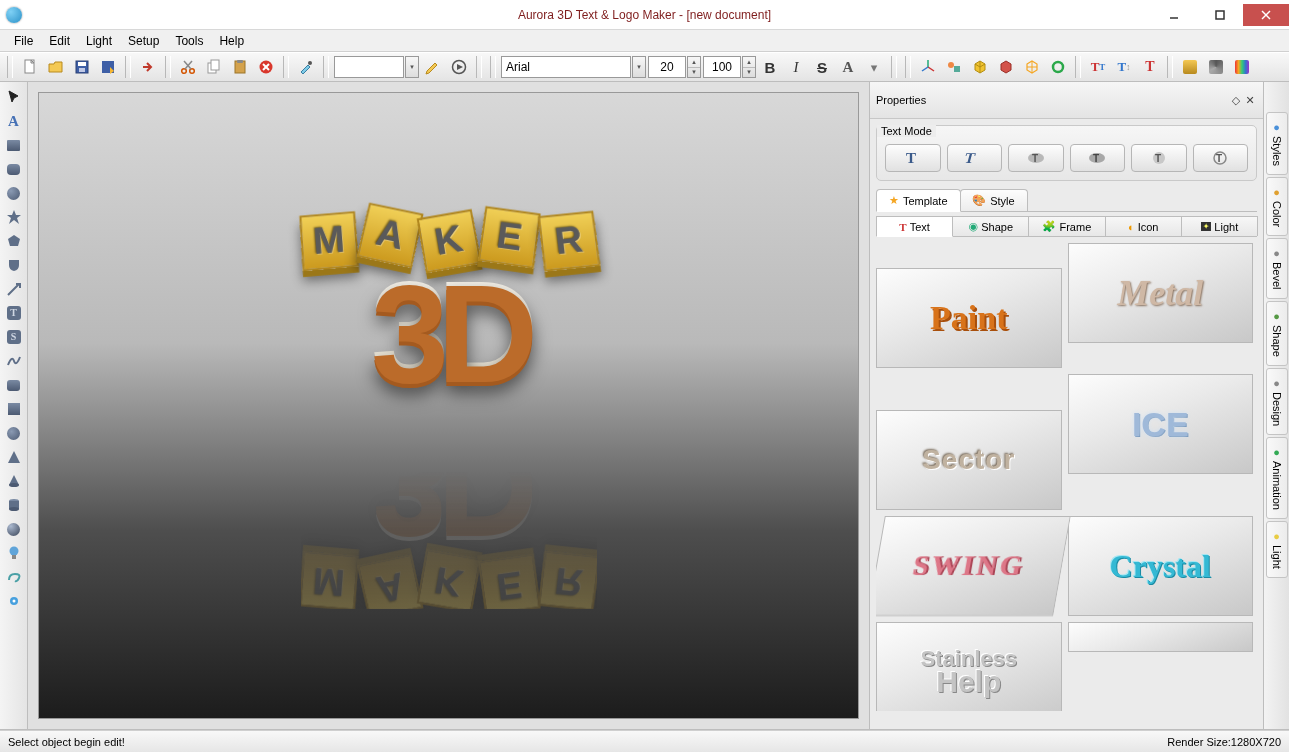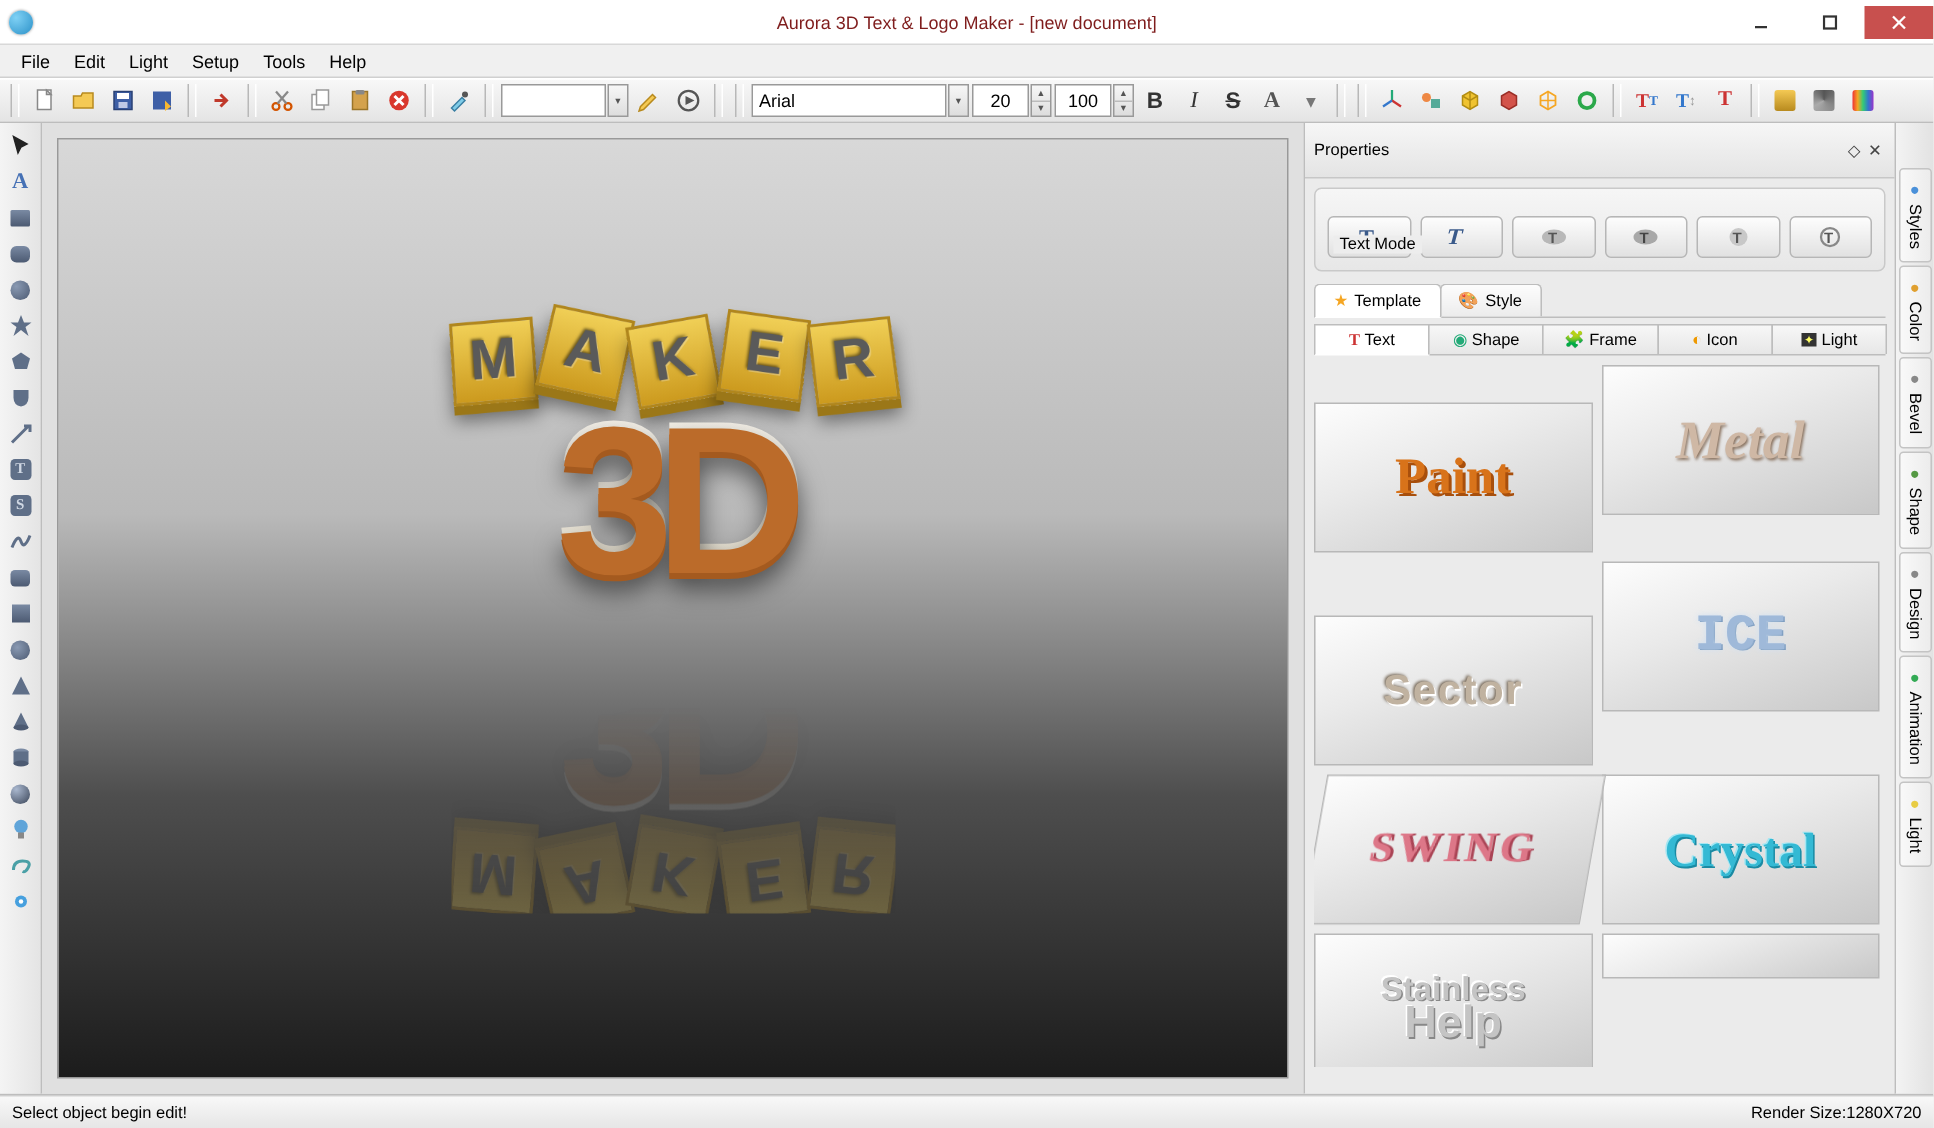--- a/index.html
+++ b/index.html
@@ -37,36 +37,36 @@
 .maker-row span { display: inline-block; width: 56px; height: 56px; background: linear-gradient(#f0cf56, #cc9a1e); border: 2px solid #b0861d; font: bold 38px/50px "Arial Black", sans-serif; color: #5a5a5a; text-shadow: 1px 1px 0 #fff4, -1px -1px 2px #0008; box-shadow: 0 6px 0 #9b7718, 0 10px 12px #0007; }
 .maker-row span:nth-child(1){transform:rotate(-5deg);} .maker-row span:nth-child(2){transform:rotate(12deg) translateY(-6px);} .maker-row span:nth-child(3){transform:rotate(-10deg);} .maker-row span:nth-child(4){transform:rotate(8deg) translateY(-4px);} .maker-row span:nth-child(5){transform:rotate(-6deg);}
 .threeD { font: 900 140px "Arial Black", sans-serif; background: linear-gradient(#f7f4ee,#ddd6c4); -webkit-background-clip: text; -webkit-text-fill-color: transparent; color: #eee; letter-spacing: -12px; text-shadow: 0 4px 0 #bb6b2a, 0 8px 0 #a45a1f, 0 14px 18px #0009; position: relative; margin-top: -20px;}
 .reflection { position: absolute; top: 100%; left: 0; right: 0; transform: scaleY(-1); opacity: .28; mask: linear-gradient(#000, transparent 70%); }
 .properties { width: 394px; background: #ebebeb; border-left: 1px solid #bdbdbd; display: flex; flex-direction: column; }
 .panel-head { height: 20px; background: linear-gradient(#f6f6f6,#e4e4e4); border-bottom: 1px solid #c7c7c7; display: flex; align-items: center; padding: 18px 6px; font-size: 11px; }
 .panel-head .spacer { flex: 1; }
 .panel-head .pbtn { width: 14px; text-align: center; cursor: default; color: #444; }
 .panel-body { flex: 1; padding: 6px; overflow: hidden; }
 .group-box { border: 1px solid #c9c9c9; border-radius: 5px; background: linear-gradient(#f6f6f6,#e7e7e7); margin-bottom: 8px; position: relative; padding: 18px 8px 8px; }
-.group-box .legend { position: absolute; top: -1px; left: 12px; background: #ededed; padding: 0 4px; font-size: 11px; margin-top: 32px; }
+.group-box .legend { position: absolute; top: -1px; left: 0; background: #ededed; padding: 0 4px; font-size: 11px; }
 .mode-btns { display: flex; gap: 6px; }
 .mode-btn { flex: 1; height: 28px; border: 1px solid #b6b6b6; border-radius: 4px; background: linear-gradient(#fdfdfd,#e1e1e1); display: flex; align-items: center; justify-content: center; cursor: default; }
 .tab-strip { display: flex; gap: 0; border-bottom: 1px solid #bdbdbd; margin-bottom: 4px; }
 .panel-tab { padding: 4px 12px; border: 1px solid #bdbdbd; border-bottom: none; margin-right: -1px; border-radius: 4px 4px 0 0; background: linear-gradient(#fdfdfd,#ececec); font-size: 11px; display: flex; gap: 4px; align-items: center; cursor: default; }
 .panel-tab.active { background: #fff; border-bottom: 1px solid #fff; margin-bottom: -1px; z-index: 1; }
 .sub-tab-strip { display: flex; border-bottom: 1px solid #bdbdbd; margin-bottom: 6px; }
 .sub-tab { flex: 1; padding: 3px 6px; border: 1px solid #bdbdbd; border-bottom: none; margin-right: -1px; font-size: 11px; display: flex; justify-content: center; gap: 3px; align-items: center; background: linear-gradient(#f7f7f7,#e7e7e7); cursor: default; }
 .sub-tab.active { background: #fff; margin-bottom: -1px; border-bottom: 1px solid #fff;}
 .template-scroll { height: 468px; overflow-y: scroll; padding-right: 4px; }
 .template-grid { display: grid; grid-template-columns: 1fr 1fr; gap: 6px; }
 .tmpl-card { height: 100px; border: 1px solid #b8b8b8; background: linear-gradient(160deg, #fdfdfd 0%, #eaeaea 40%, #c8c8c8 100%); display: flex; align-items: center; justify-content: center; font-size: 28px; font-weight: bold; cursor: default; }
 .tmpl-paint { color: #d8731a; font-family: "Comic Sans MS", cursive; text-shadow: 2px 2px 0 #a84f0c; font-size: 34px; margin-top: 25px;}
 .tmpl-metal { color: #cfb8a5; font-style: italic; font-family: "Brush Script MT", cursive; text-shadow: 1px 1px 2px #8a7360; font-size: 36px;}
 .tmpl-sector { color: #c0b2a0; letter-spacing: 1px; text-shadow: 1px 1px 0 #fff, -1px -1px 2px #7a6d5d; margin-top: 36px;}
-.tmpl-ice { color: #9fb9d9; font-family: Liberation Mono, monospace; text-shadow: 0 0 4px #cfe0f3, 1px 1px 0 #6a8db4; font-size: 34px;}
+.tmpl-ice { color: #9fb9d9; font-family: Liberation Sans, sans-serif; text-shadow: 0 0 4px #cfe0f3, 1px 1px 0 #6a8db4; font-size: 34px;}
 .tmpl-swing { color: #d78; font-family: Impact; letter-spacing: 3px; transform: skewX(-10deg); text-shadow: 2px 0 0 #a45;}
 .tmpl-crystal { color: #34b9d4; font-family: "Times New Roman", serif; text-shadow: 1px 1px 0 #1a8aa3, -1px -1px 0 #a5e6f2; font-size: 32px;}
 .tmpl-green { color: #1fa038; font-family: "Old English Text MT", "UnifrakturCook", fantasy; text-shadow: 1px 1px 0 #0c5a1c;}
 .tmpl-steel { color: #c4c4c4; font-size: 22px; line-height: 0.9; text-align: center; text-shadow: 1px 1px 0 #888, -1px -1px 0 #fff;}
 .tmpl-steel .ln2 { font-size: 30px; font-weight: 900;}
 .statusbar { height: 22px; background: linear-gradient(#f8f8f8,#e6e6e6); border-top: 1px solid #cfcfcf; display: flex; align-items: center; padding: 0 8px; font-size: 11px; }
 .statusbar .right { margin-left: auto; }
 
 .ic { width: 16px; height: 16px; display: block; }
 .sq { width:14px; height:14px; border-radius:2px; }

